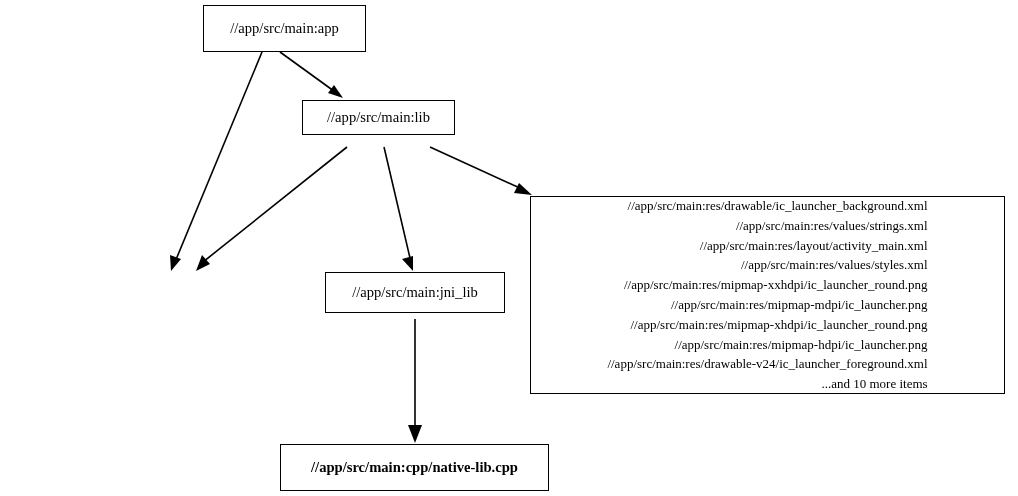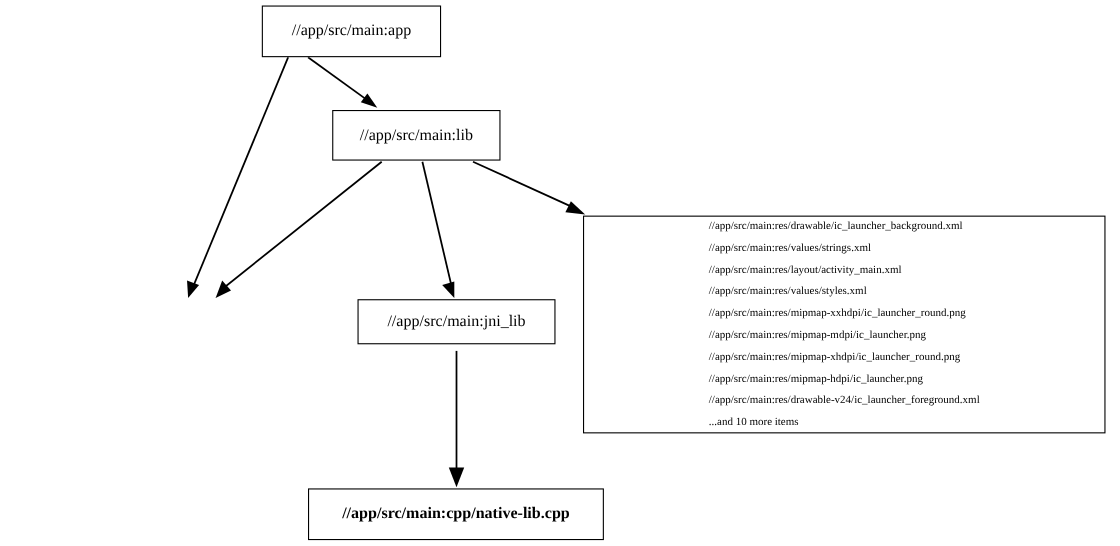--- a/index.html
+++ b/index.html
@@ -37,22 +37,22 @@
     line-height: 1.0;
     white-space: nowrap;
   }
   .node-label {
     display: block;
     padding: 0 2px;
   }
   .node-multiline {
     white-space: pre;
     line-height: 19.8px;
-    font-size: 10px;
-    text-align: left;
+    font-size: 13px;
+    text-align: right;
   }
 </style>
 </head>
 <body>
 
 <div id="graph-canvas">
 
   <svg class="edge-layer" viewBox="0 0 1018 496" xmlns="http://www.w3.org/2000/svg">
     <g>
       <path d="M 280,52 L 338,94" stroke="#000000" stroke-width="1.6" fill="none"></path>
@@ -73,25 +73,25 @@
     <g>
       <path d="M 430,147 L 522,189" stroke="#000000" stroke-width="1.6" fill="none"></path>
       <polygon points="532,195 514,193 519,183" fill="#000000"></polygon>
     </g>
     <g>
       <path d="M 415,319 L 415,432" stroke="#000000" stroke-width="1.6" fill="none"></path>
       <polygon points="415,443 408,425 422,425" fill="#000000"></polygon>
     </g>
   </svg>
 
-  <div class="node" style="left:203px; top:5px; width:163px; height:47px;margin-left:35px;">
+  <div class="node" style="left:203px; top:5px; width:163px; height:47px;">
     <span class="node-label">//app/src/main:app</span>
   </div>
 
-  <div class="node" style="left:302px; top:100px; width:153px; height:46px;">
+  <div class="node" style="left:302px; top:100px; width:153px; height:35px;">
     <span class="node-label">//app/src/main:lib</span>
   </div>
 
 
   <div class="node" style="left:325px; top:272px; width:180px; height:41px;">
     <span class="node-label">//app/src/main:jni_lib</span>
   </div>
 
   <div class="node" style="left:530px; top:196px; width:475px; height:198px;">
     <span class="node-label node-multiline">//app/src/main:res/drawable/ic_launcher_background.xml

